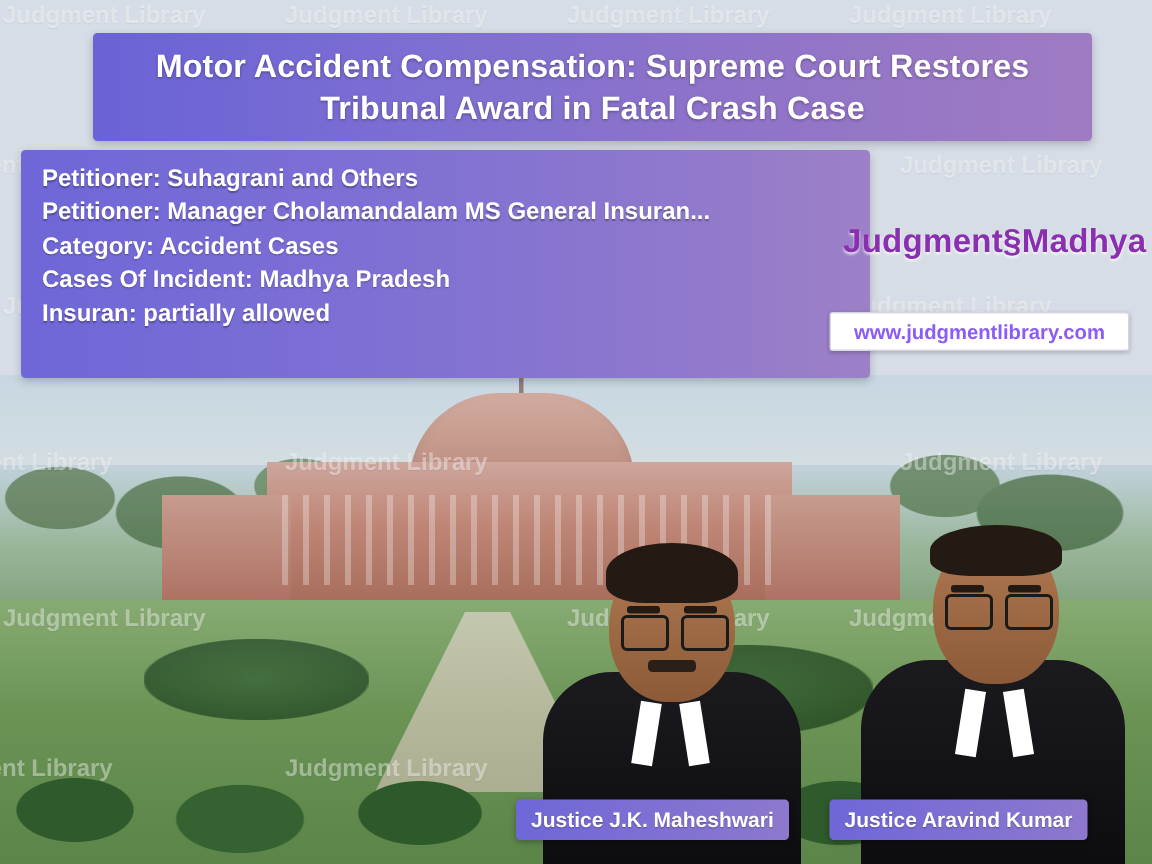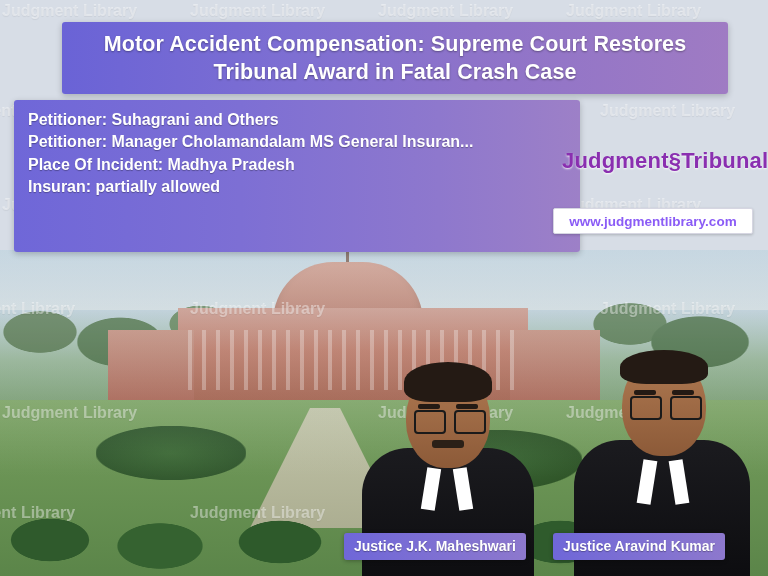--- a/index.html
+++ b/index.html
@@ -303,26 +303,27 @@
     <div class="wm" style="left:600px;top:504px;">Judgment Library</div>
   </div>
 
   <div class="title-band">
     <div class="title-text">Motor Accident Compensation: Supreme Court Restores Tribunal Award in Fatal Crash Case</div>
   </div>
 
   <div class="info-panel">
     <div class="info-line">Petitioner: Suhagrani and Others</div>
     <div class="info-line">Petitioner: Manager Cholamandalam MS General Insuran...</div>
-    <div class="info-line">Place Of Incident: Madhya Pradesh</div>
+    <div class="info-line">Category: Accident Cases</div>
+    <div class="info-line">Cases Of Incident: Madhya Pradesh</div>
     <div class="info-line">Insuran: partially allowed</div>
   </div>
 
   <div class="brand">
-    <span>Judgment</span><span class="sec">§</span><span>Tribunal</span>
+    <span>Judgment</span><span class="sec">§</span><span>Madhya</span>
   </div>
 
   <div class="site-url">
     <span>www.judgmentlibrary.com</span>
   </div>
 
   <div class="judge-name" style="left:344px;top:533px;">Justice J.K. Maheshwari</div>
   <div class="judge-name" style="left:553px;top:533px;">Justice Aravind Kumar</div>
 
 </div>

